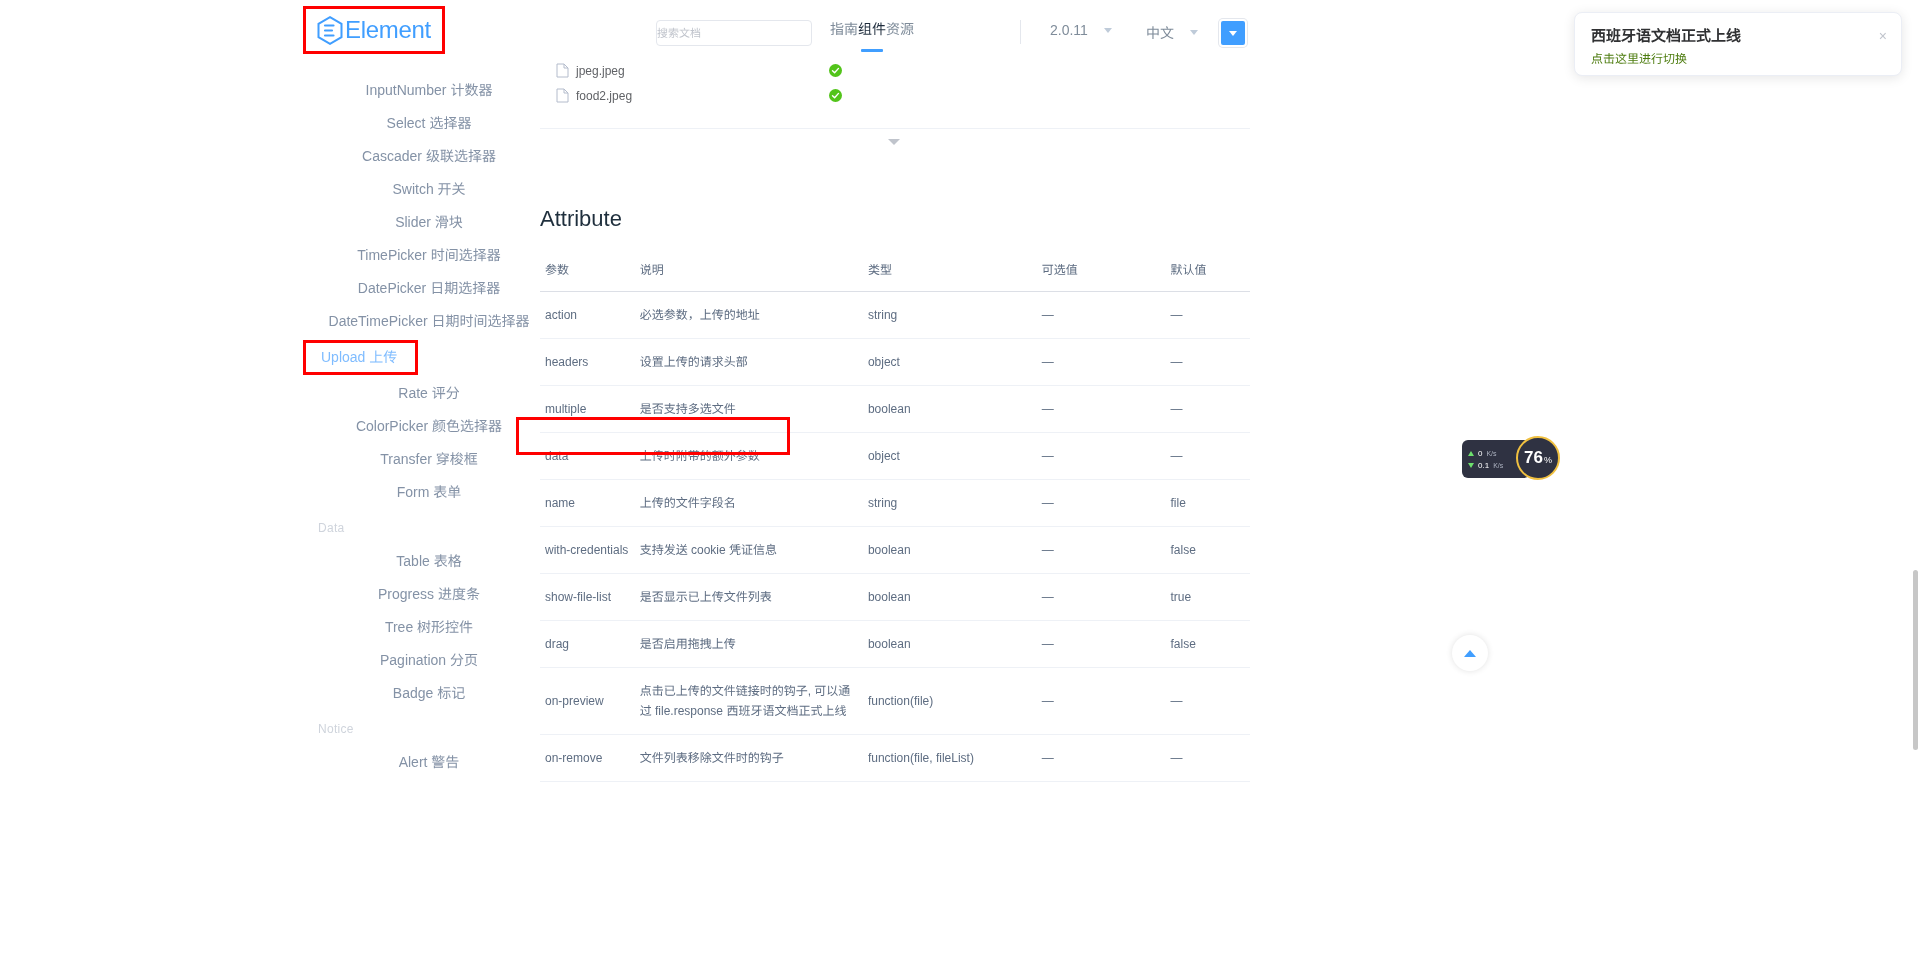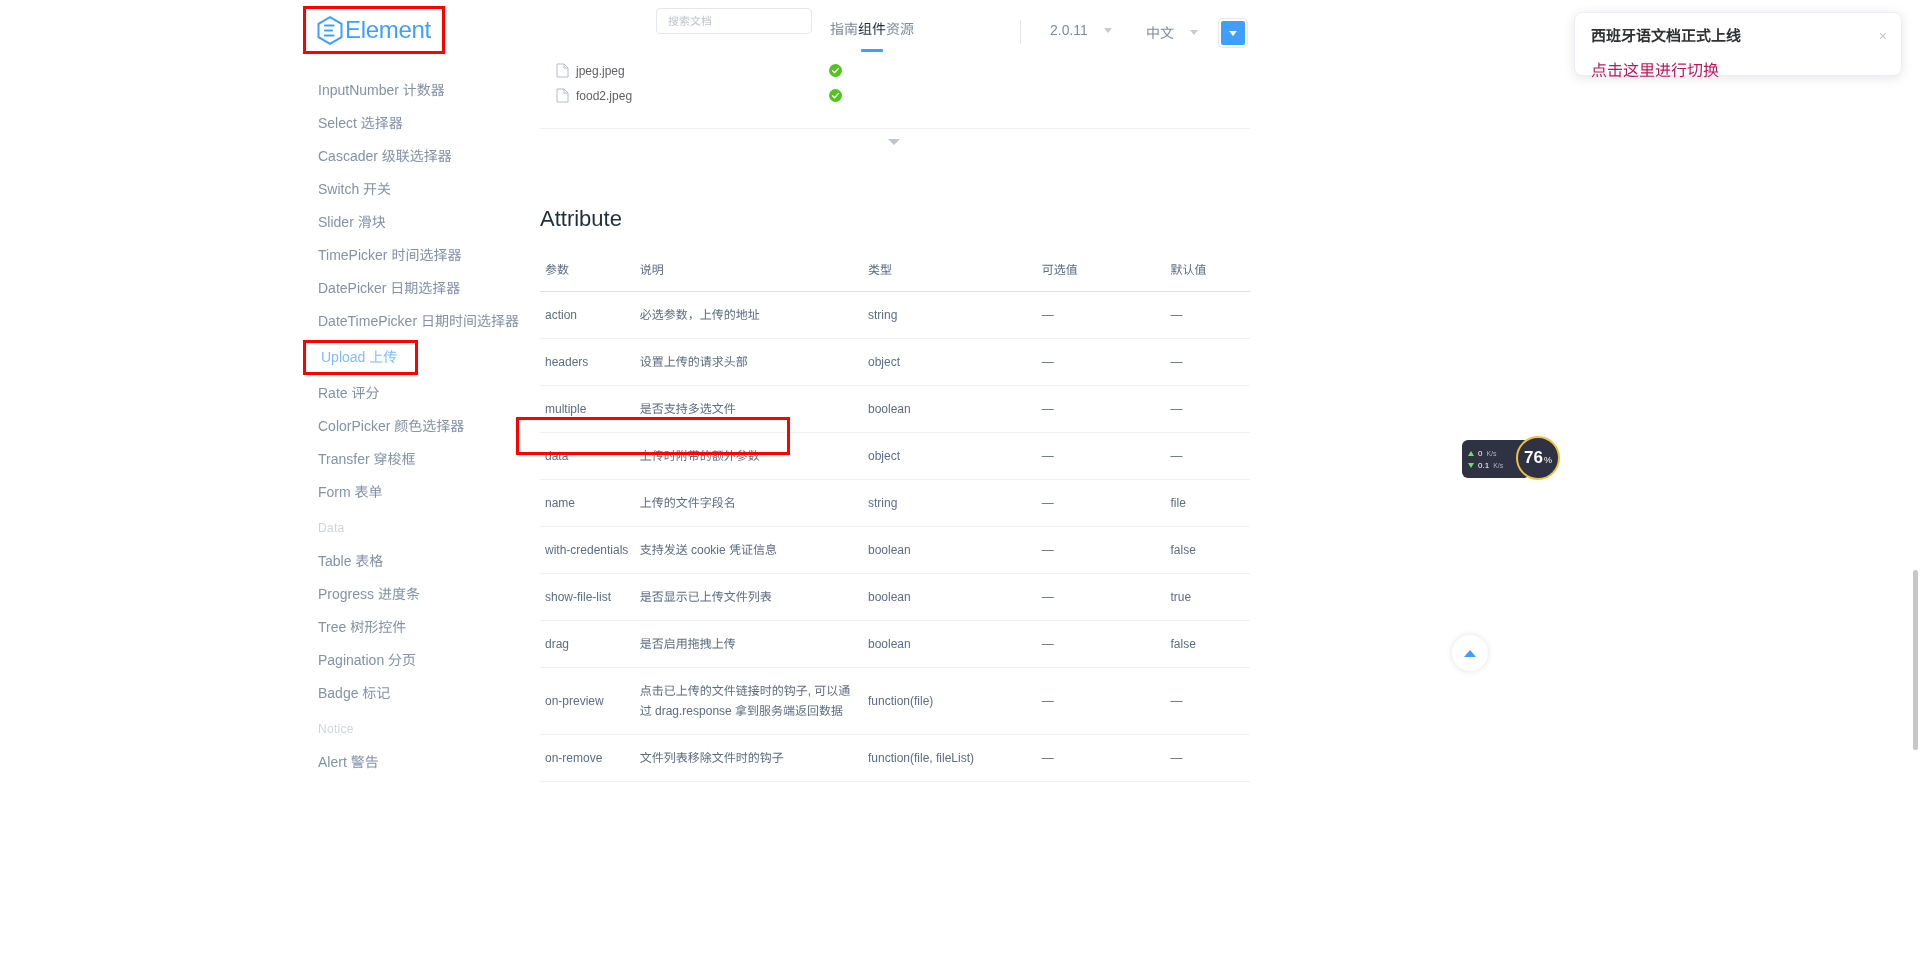--- a/index.html
+++ b/index.html
@@ -27,26 +27,26 @@
     background: #fff;
   }
   .logo { display: flex; align-items: center; gap: 2px; }
   .logo-mark { width: 26px; height: 29px; display:block; }
   .logo-text {
     font-size: 24px; color: #409eff; letter-spacing: -0.3px;
     font-family: "Liberation Sans", sans-serif; font-weight: 400;
   }
 
   .search-box {
-    position: absolute; left: 656px; top: 8px;
+    position: absolute; left: 656px; top: 20px;
     width: 156px; height: 26px;
     border: 1px solid #e4e7ed; border-radius: 4px;
     background: #fff;
     font-size: 11px; color: #c0c4cc;
-    padding: 0 11px; line-height: 24px;
+    padding: 0 0; line-height: 24px;
     outline: none;
     font-family: "Liberation Sans", sans-serif;
   }
   .search-box::placeholder { color: #c0c4cc; }
 
   .nav { position: absolute; left: 830px; top: 20px; display: flex; }
   .nav-item {
     position: relative; font-size: 14px; color: #7f8c9a;
     padding-bottom: 13px; cursor: pointer; line-height: 19px;
   }
@@ -97,21 +97,21 @@
     background: #fff;
     padding-top: 8px;
   }
   .side-group-title {
     font-size: 12px; color: #cfd4dc;
     padding: 12px 0 10px 18px; letter-spacing: .3px;
   }
   .side-item {
     font-size: 14px; color: #8492a6;
     line-height: 17px; padding: 8px 0 8px 18px;
-    cursor: pointer; white-space: nowrap;
+    cursor: pointer; white-space: nowrap; text-align: center;
   }
   .side-item.active { color: #7fbcff; }
   .side-item-hl {
     position: relative; margin: 2px 0 2px 3px;
     border: 3px solid #ff0000; display: inline-block;
     padding: 6px 18px 6px 15px;
   }
 
   
   .content {
@@ -180,21 +180,21 @@
   
   .notif {
     position: absolute; right: 18px; top: 12px;
     width: 328px; height: 64px;
     background: #fff; border: 1px solid #ebeef5;
     border-radius: 8px;
     box-shadow: 0 2px 12px 0 rgba(0,0,0,.1);
     padding: 13px 16px;
   }
   .notif-title { font-size: 15px; color: #303133; font-weight: bold; line-height: 20px; }
-  .notif-body { font-size: 16px; color: #be185d; margin-top: 17px; line-height: 16px; }
+  .notif-body { font-size: 12px; color: #4d7c0f; margin-top: 5px; line-height: 16px; }
   .notif-close {
     position: absolute; right: 14px; top: 16px;
     font-size: 14px; color: #c0c4cc; cursor: pointer; line-height: 14px;
   }
 
   
   .net-widget {
     position: absolute; left: 1462px; top: 440px;
     width: 68px; height: 38px;
     background: #2f3242; border-radius: 6px;
@@ -409,21 +409,21 @@
         </tr>
         <tr>
           <td class="col-param">drag</td>
           <td class="col-desc">是否启用拖拽上传</td>
           <td class="col-type">boolean</td>
           <td class="col-opts">—</td>
           <td class="col-def">false</td>
         </tr>
         <tr>
           <td class="col-param">on-preview</td>
-          <td class="col-desc">点击已上传的文件链接时的钩子, 可以通过 drag.response 拿到服务端返回数据</td>
+          <td class="col-desc">点击已上传的文件链接时的钩子, 可以通过 file.response 西班牙语文档正式上线</td>
           <td class="col-type">function(file)</td>
           <td class="col-opts">—</td>
           <td class="col-def">—</td>
         </tr>
         <tr>
           <td class="col-param">on-remove</td>
           <td class="col-desc">文件列表移除文件时的钩子</td>
           <td class="col-type">function(file, fileList)</td>
           <td class="col-opts">—</td>
           <td class="col-def">—</td>

